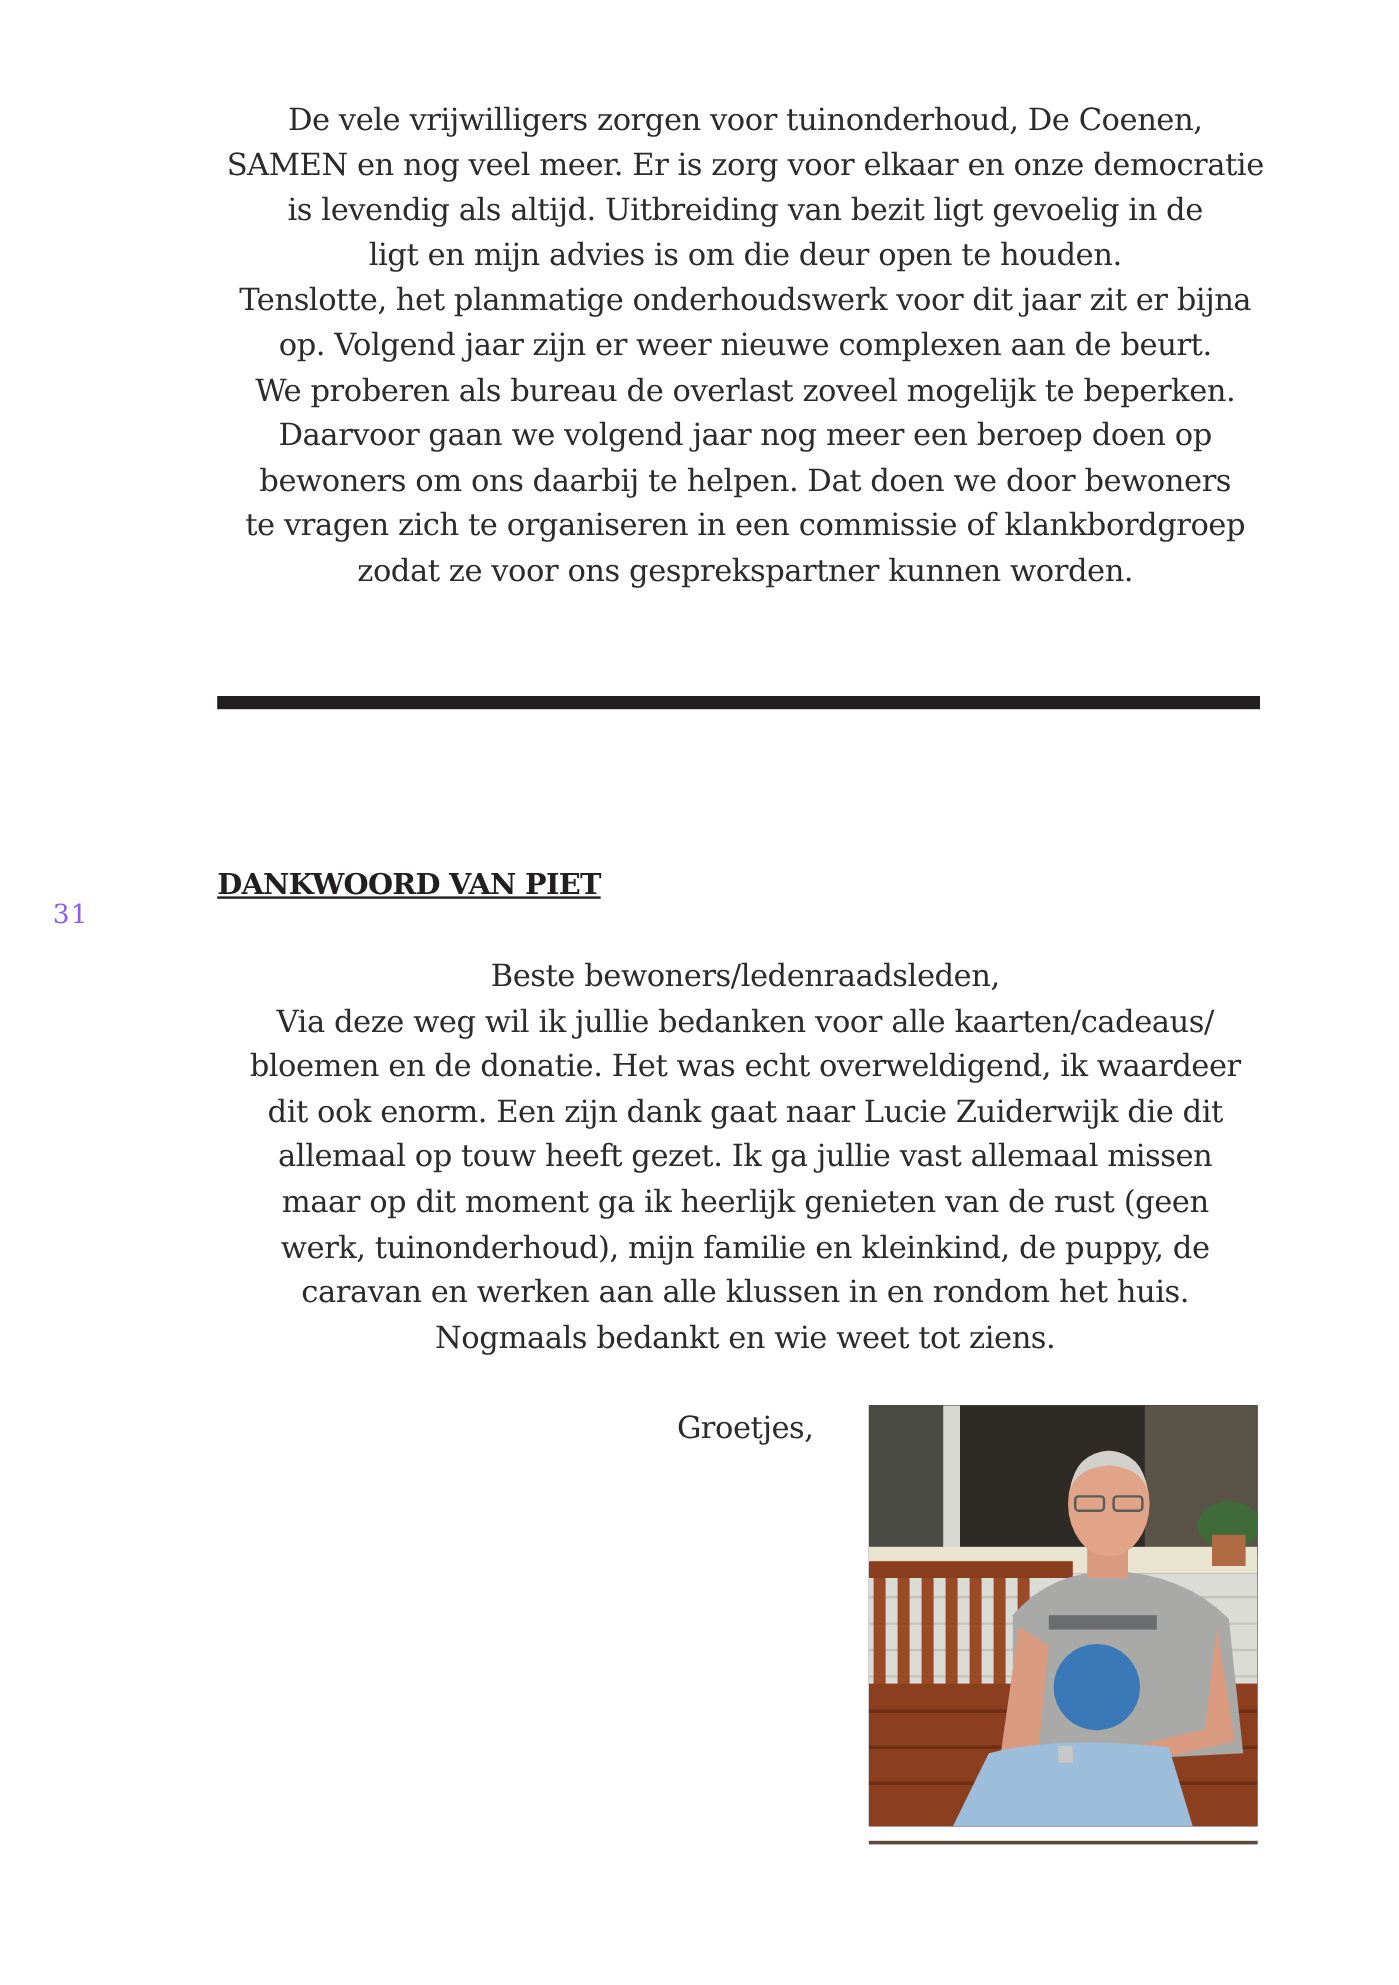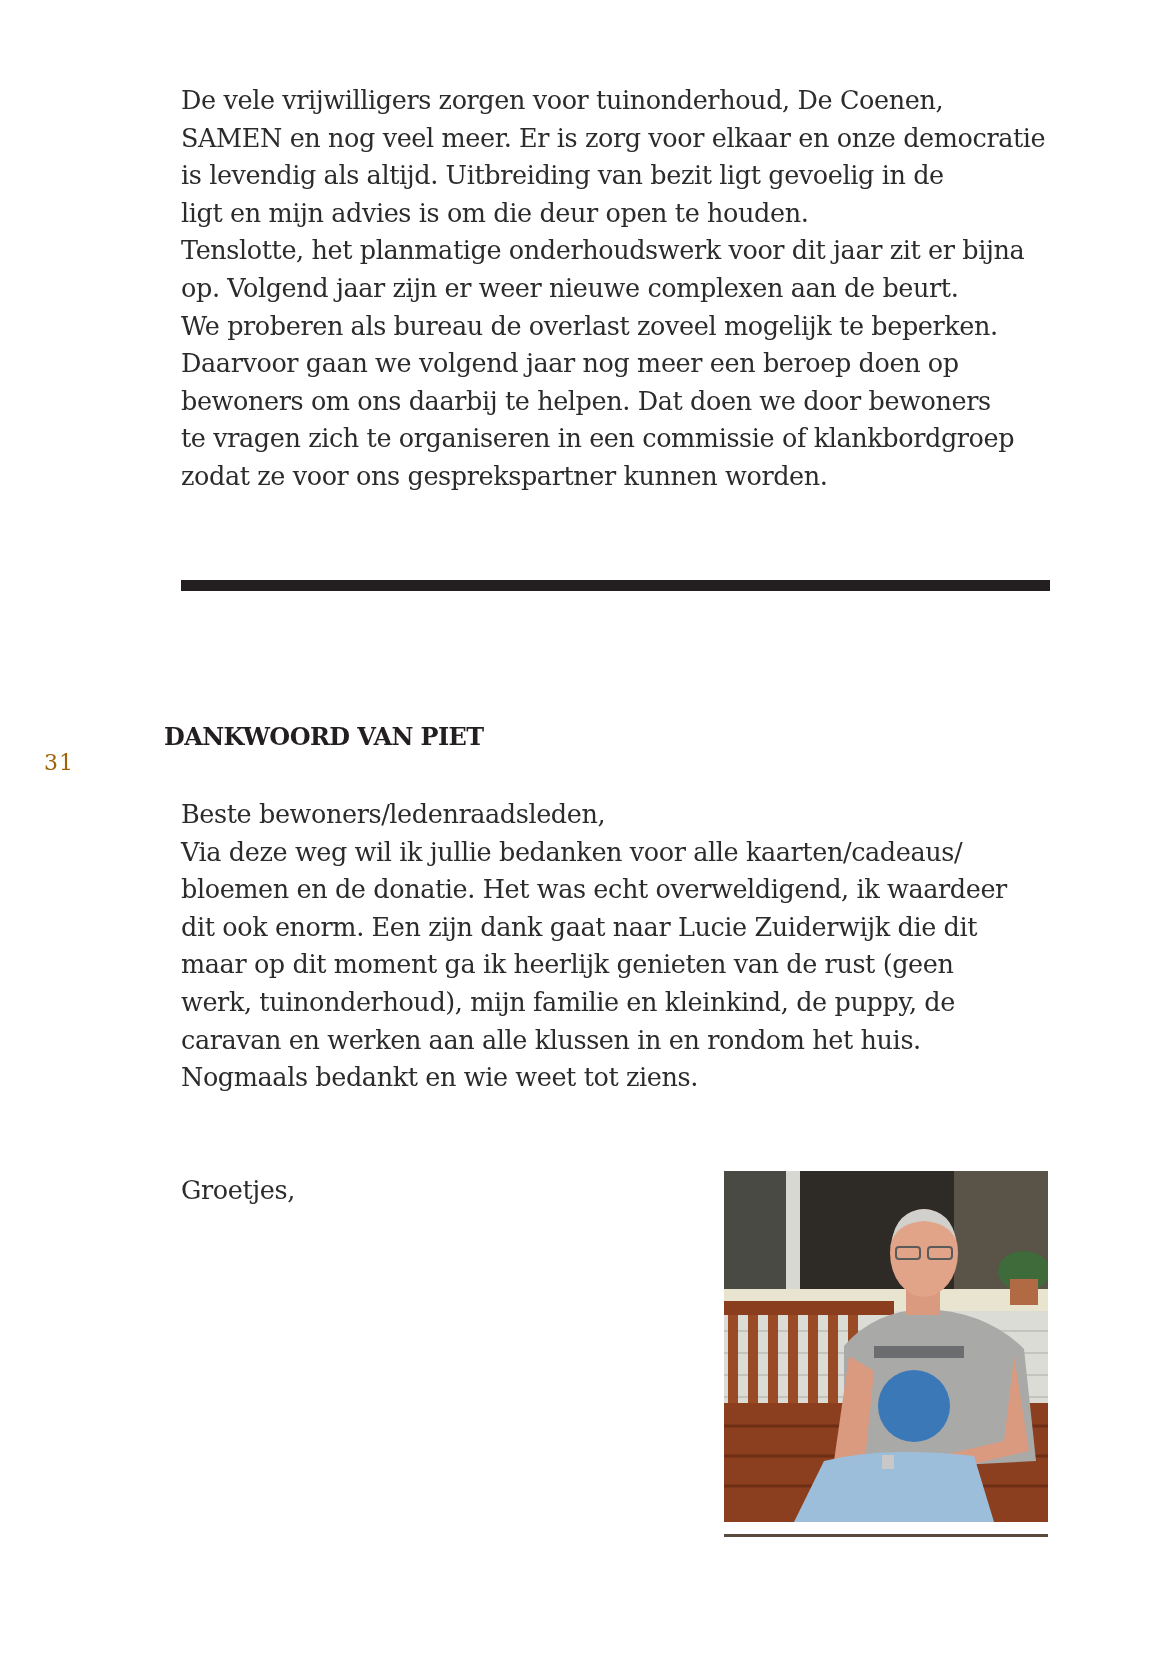--- a/index.html
+++ b/index.html
@@ -1,25 +1,25 @@
 <!DOCTYPE html>
 <html><head>
   <meta charset="utf-8">
   <style>
     html, body { margin: 0; padding: 0; background: #ffffff; }
     body { width: 1166px; height: 1654px; position: relative; overflow: hidden;
            font-family: "DejaVu Serif", "Liberation Serif", serif; color: #2b2b2b; }
     .para { position: absolute; left: 181px; width: 880px; font-size: 25.5px;
-            line-height: 37.6px; letter-spacing: -0.4px; margin: 0; }
+            line-height: 37.6px; letter-spacing: -0.4px; margin: 0; text-align: center; }
     .para .line { display: block; white-space: nowrap; }
     #intro { top: 82px; }
     .thick-rule { position: absolute; left: 181px; top: 580px; width: 869px; height: 11px; background: #231f20; }
-    .heading { position: absolute; left: 164px; top: 722px; font-size: 24px; font-weight: bold;
-               letter-spacing: -0.6px; color: #231f20; margin: 0; }
-    .page-number { position: absolute; left: 44px; top: 750px; font-size: 22px; color: #a16207;
+    .heading { position: absolute; left: 181px; top: 722px; font-size: 24px; font-weight: bold;
+               letter-spacing: -0.6px; color: #231f20; margin: 0; text-decoration: underline; }
+    .page-number { position: absolute; left: 44px; top: 750px; font-size: 22px; color: #8b5cf6;
                    font-family: "DejaVu Serif", serif; letter-spacing: 1px; }
     #letter { top: 796px; }
     #signoff { top: 1172px; }
     .photo { position: absolute; left: 724px; top: 1171px; width: 324px; height: 351px; overflow: hidden;
              background: #3a3530; }
     .photo svg { display: block; }
     .thin-rule { position: absolute; left: 724px; top: 1534px; width: 324px; height: 3px; background: #5a4a3c; }
   </style>
 </head>
 <body>
@@ -42,20 +42,21 @@
 
 <h2 class="heading">DANKWOORD VAN PIET</h2>
 
 <div class="page-number">31</div>
 
 <div class="para" id="letter">
   <span class="line">Beste bewoners/ledenraadsleden,</span>
   <span class="line">Via deze weg wil ik jullie bedanken voor alle kaarten/cadeaus/</span>
   <span class="line">bloemen en de donatie. Het was echt overweldigend, ik waardeer</span>
   <span class="line">dit ook enorm. Een zijn dank gaat naar Lucie Zuiderwijk die dit</span>
+  <span class="line">allemaal op touw heeft gezet. Ik ga jullie vast allemaal missen</span>
   <span class="line">maar op dit moment ga ik heerlijk genieten van de rust (geen</span>
   <span class="line">werk, tuinonderhoud), mijn familie en kleinkind, de puppy, de</span>
   <span class="line">caravan en werken aan alle klussen in en rondom het huis.</span>
   <span class="line">Nogmaals bedankt en wie weet tot ziens.</span>
 </div>
 
 <div class="para" id="signoff">
   <span class="line">Groetjes,</span>
 </div>
 

